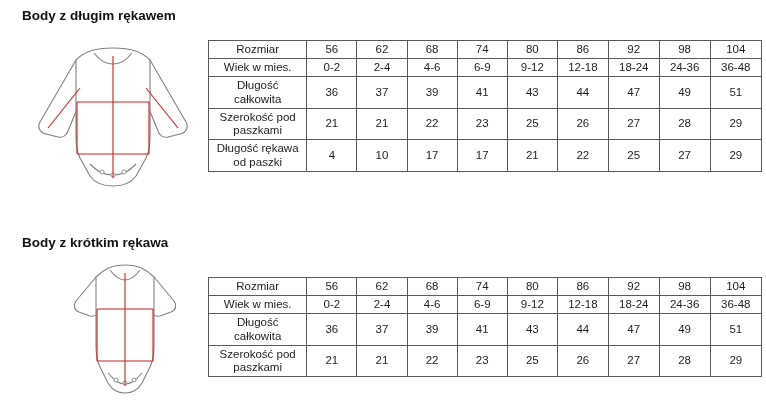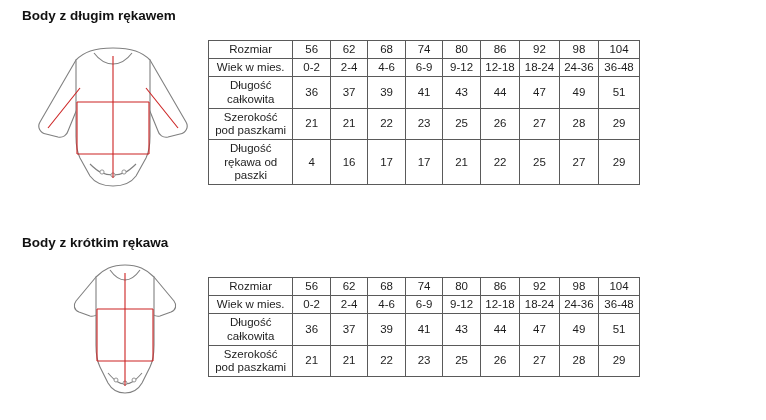--- a/index.html
+++ b/index.html
@@ -11,21 +11,21 @@
     height: 420px;
     background: #ffffff;
     font-family: "Liberation Sans", sans-serif;
     color: #1a1a1a;
     overflow: hidden;
     position: relative;
   }
   .section {
     position: absolute;
     left: 0;
-    width: 640px;
+    width: 762px;
   }
   #section-long { top: 0; height: 215px; }
   #section-short { top: 225px; height: 195px; }
 
   .section-title {
     position: absolute;
     font-size: 13.5px;
     font-weight: bold;
     color: #111111;
     white-space: nowrap;
@@ -162,21 +162,21 @@
           <td class="val">23</td>
           <td class="val">25</td>
           <td class="val">26</td>
           <td class="val">27</td>
           <td class="val">28</td>
           <td class="val">29</td>
         </tr>
         <tr>
           <td class="rowhead">Długość rękawa od paszki</td>
           <td class="val">4</td>
-          <td class="val">16</td>
+          <td class="val">10</td>
           <td class="val">17</td>
           <td class="val">17</td>
           <td class="val">21</td>
           <td class="val">22</td>
           <td class="val">25</td>
           <td class="val">27</td>
           <td class="val">29</td>
         </tr>
       </tbody>
     </table>

